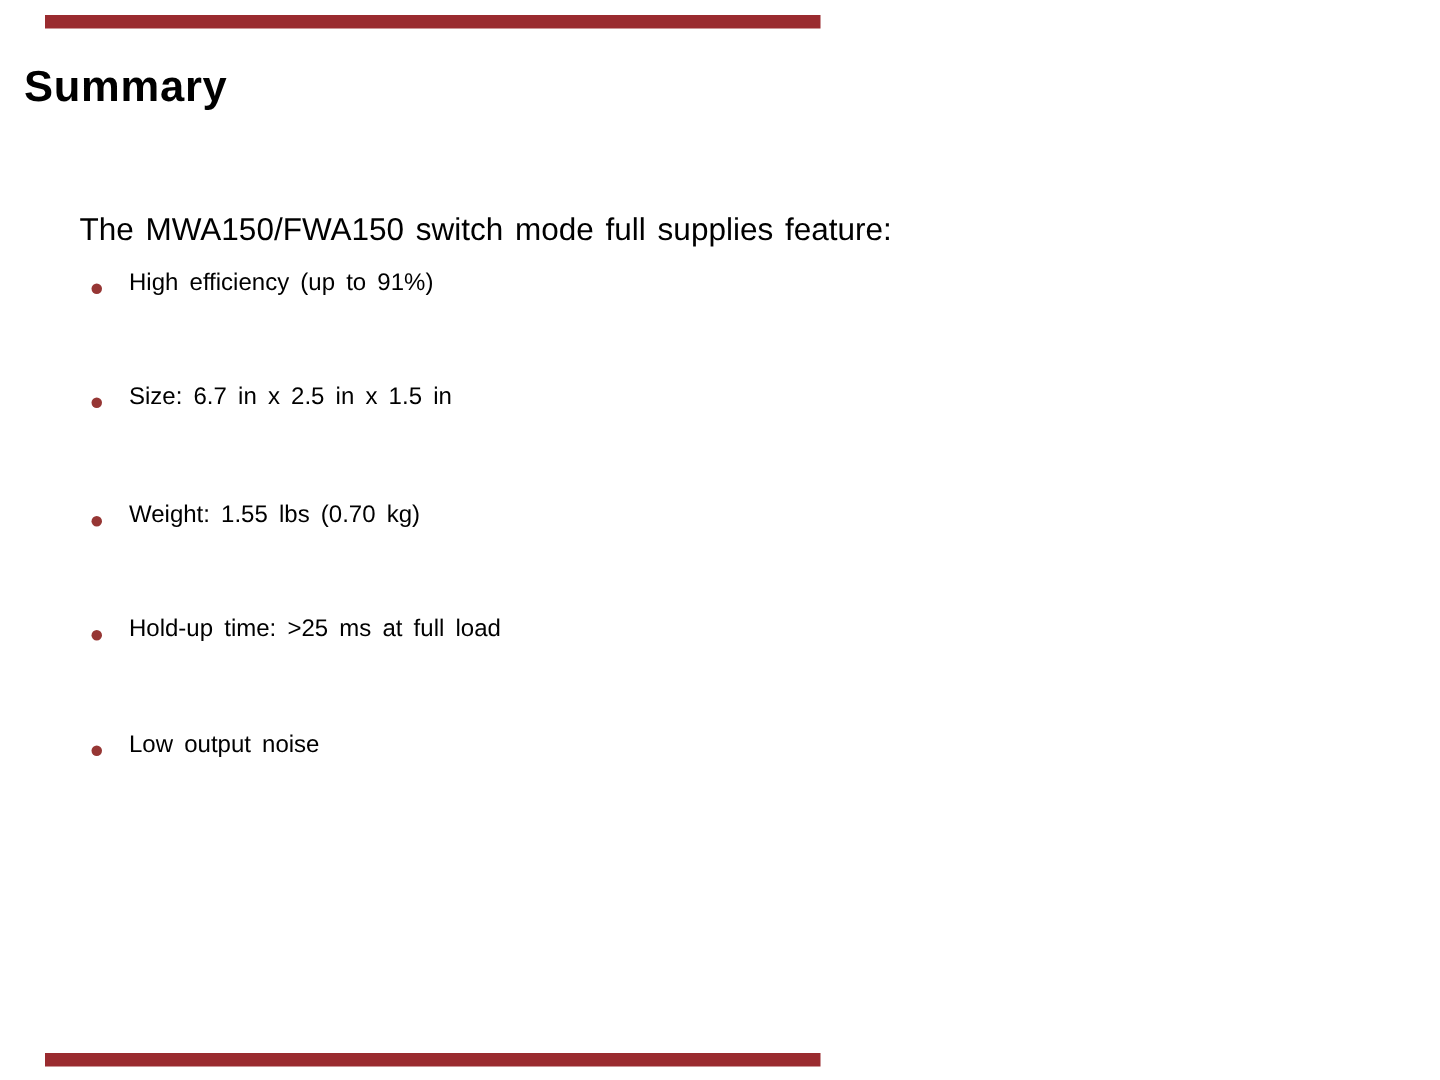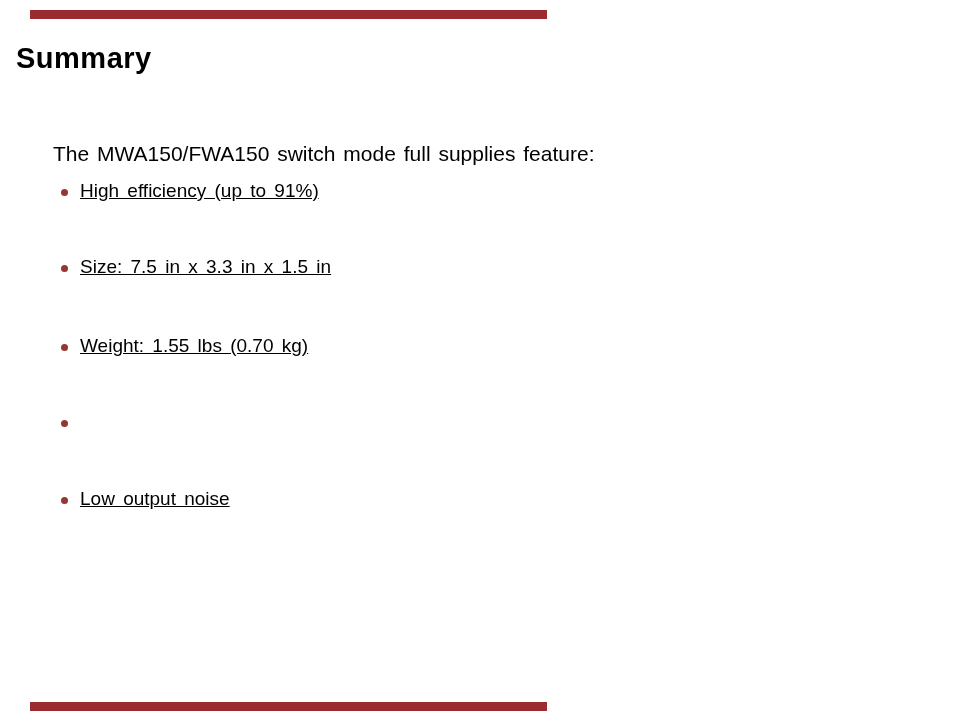--- a/index.html
+++ b/index.html
@@ -71,55 +71,55 @@
     position: absolute;
     left: 61px;
     top: 9px;
     width: 7px;
     height: 7px;
     border-radius: 50%;
     background: var(--accent, #963634);
   }
   .bullet-text {
     position: absolute;
-    left: 80px;
+    left: 86px;
     top: 0;
-    font-size: 19px;
+    font-size: 16px;
     word-spacing: 3px;
     white-space: nowrap;
     color: var(--text, #000000);
-    text-decoration: underline;
   }
 </style>
 </head>
 <body>
 
 <div class="slide">
 
   <div class="accent-bar top"></div>
 
   <div class="slide-title">Summary</div>
 
   <div class="intro">The MWA150/FWA150 switch mode full supplies feature:</div>
 
   <ul class="feature-list">
     <li class="feature-item">
       <span class="bullet-dot"></span>
       <span class="bullet-text">High efficiency (up to 91%)</span>
     </li>
     <li class="feature-item">
       <span class="bullet-dot"></span>
-      <span class="bullet-text">Size: 7.5 in x 3.3 in x 1.5 in</span>
+      <span class="bullet-text">Size: 6.7 in x 2.5 in x 1.5 in</span>
     </li>
     <li class="feature-item">
       <span class="bullet-dot"></span>
       <span class="bullet-text">Weight: 1.55 lbs (0.70 kg)</span>
     </li>
     <li class="feature-item">
       <span class="bullet-dot"></span>
+      <span class="bullet-text">Hold-up time: &gt;25 ms at full load</span>
     </li>
     <li class="feature-item">
       <span class="bullet-dot"></span>
       <span class="bullet-text">Low output noise</span>
     </li>
   </ul>
 
   <div class="accent-bar bottom"></div>
 
 </div>

